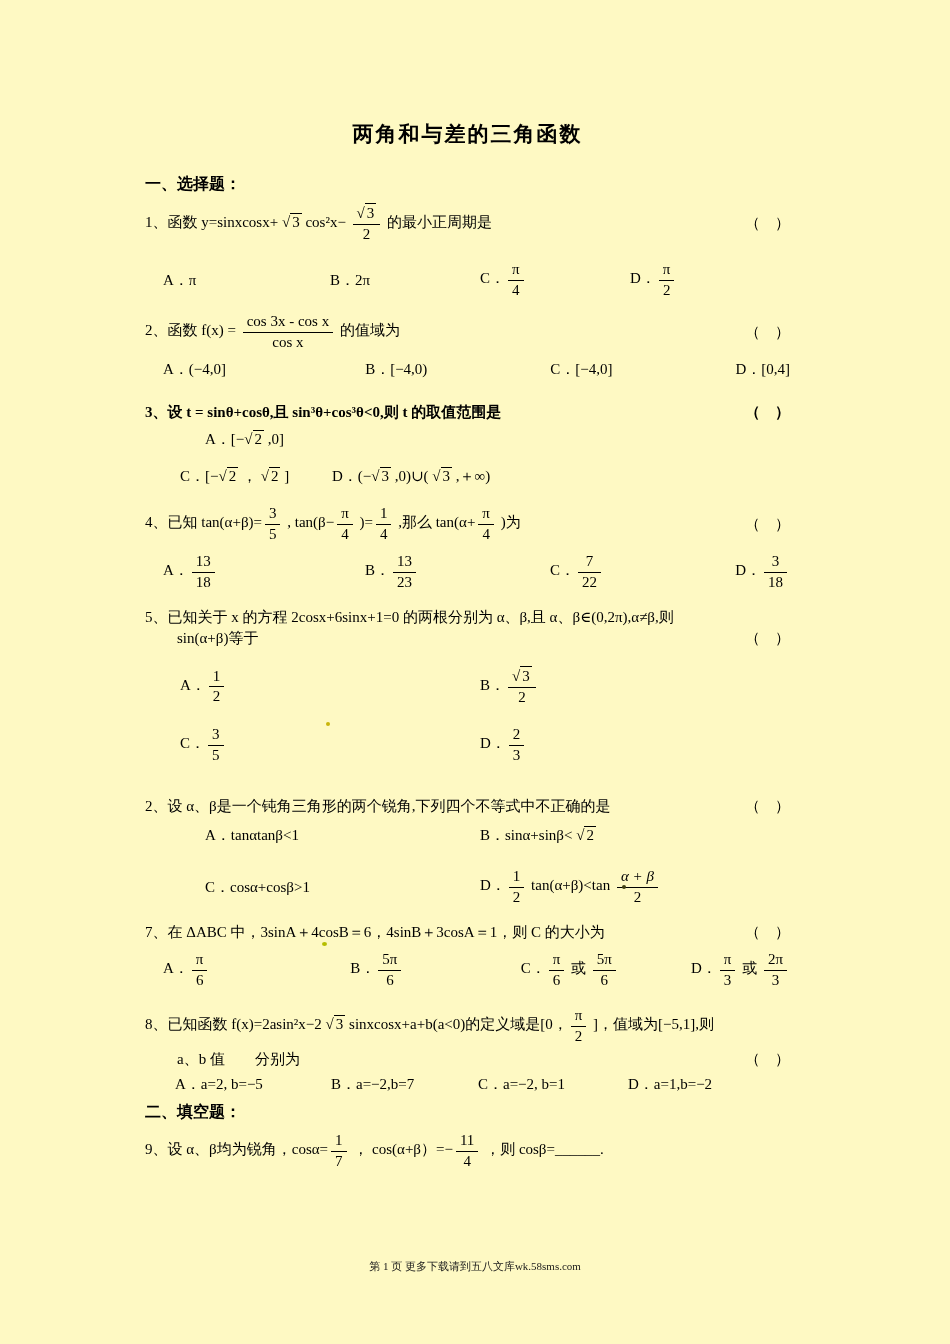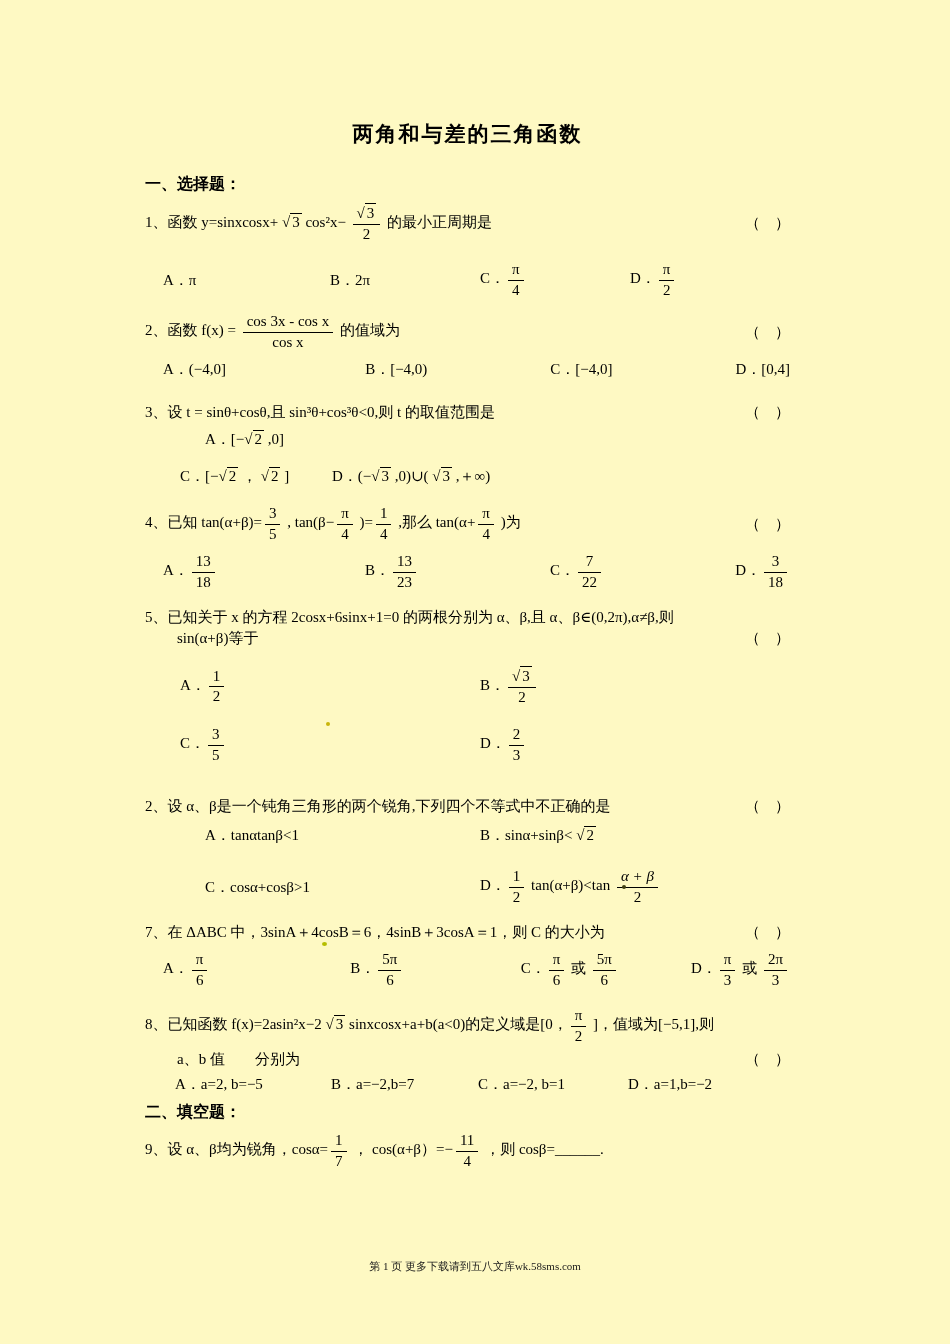--- a/index.html
+++ b/index.html
@@ -33,21 +33,21 @@
   .frac .num{display:block;border-bottom:1px solid #000;padding:0 4px;line-height:1.3;}
   .frac .den{display:block;padding:0 4px;line-height:1.3;}
   .sqrt{display:inline-block;white-space:nowrap;}
   .sqrt-sym{display:inline-block;}
   .sqrt-rad{display:inline-block;border-top:1px solid #000;padding:0 2px;}
   .ital{font-style:italic;}
   .footer{position:absolute;left:0;right:0;bottom:70px;text-align:center;font-size:11px;color:#1a1a1a;}
   .dot{position:absolute;border-radius:50%;}
   .mt2{margin-top:2px;}.mt4{margin-top:4px;}.mt6{margin-top:6px;}.mt8{margin-top:8px;justify-content:space-between;}
   .mt10{margin-top:10px;}.mt12{margin-top:12px;}.mt16{margin-top:16px;}
-  .mt18{margin-top:18px;}.mt22{margin-top:22px;}.mt24{margin-top:24px;}.mt26{margin-top:26px;}
+  .mt18{margin-top:18px;}.mt22{margin-top:22px;}.mt24{margin-top:24px;font-weight:bold;}.mt26{margin-top:26px;}
   .mt32{margin-top:32px;}
 </style>
 </head>
 <body>
 
 <div class="page">
   <div class="content">
     <div class="title">两角和与差的三角函数</div>
 
     <div class="section-head mt26">一、选择题：</div>

